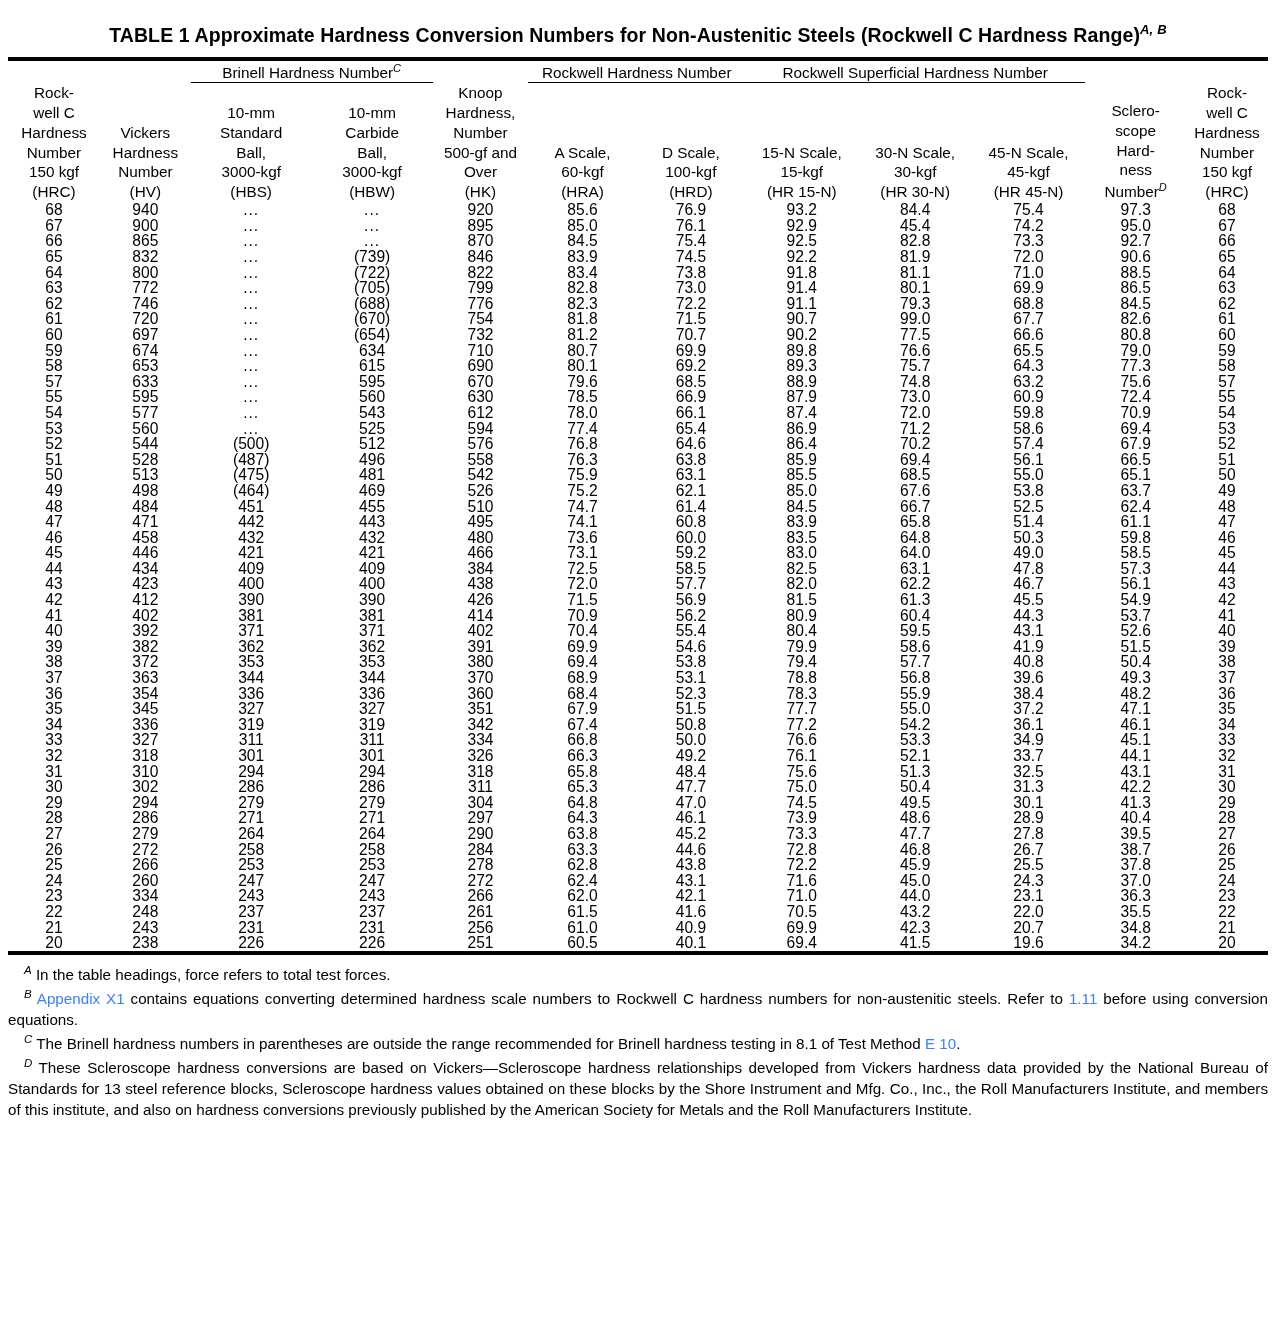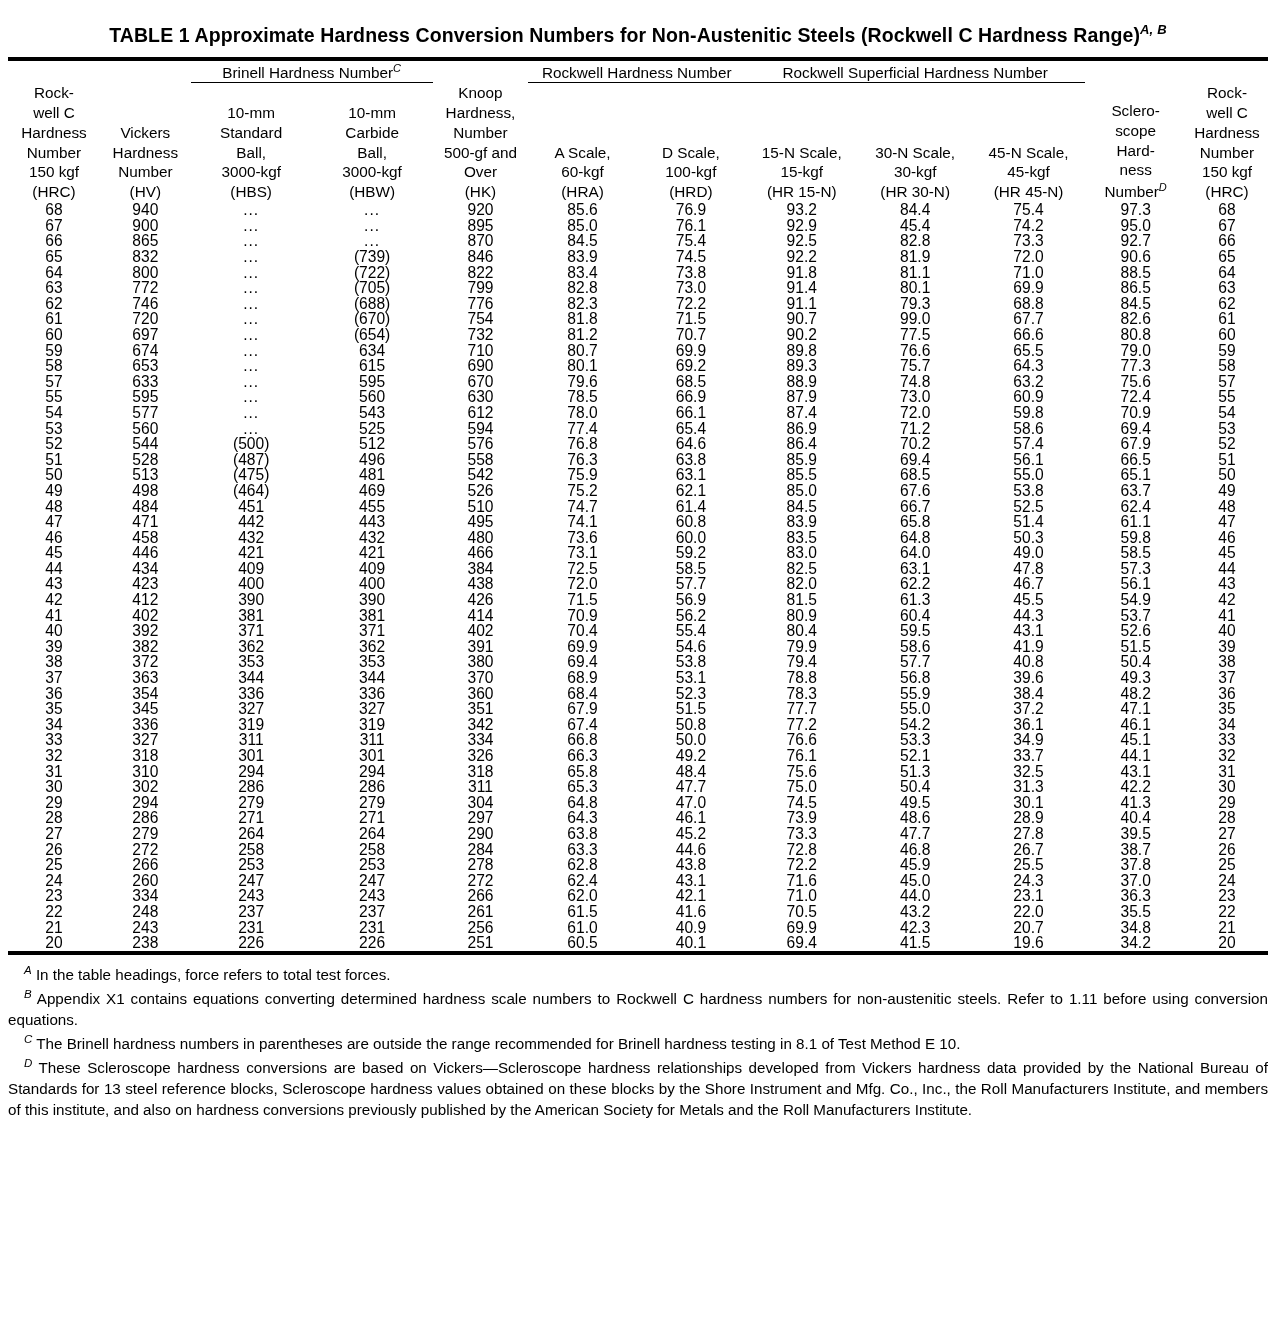--- a/index.html
+++ b/index.html
@@ -120,21 +120,21 @@
   .fn {
     margin: 0 0 0.5px 0;
     text-indent: 16px;
   }
   .fn .mark {
     font-style: italic;
     font-size: 11.5px;
     vertical-align: super;
   }
   .fn .it { }
-  .lnk { color: #000000; }
+  .lnk { color: #3b82f6; }
 </style>
 </head>
 <body>
 
 <div class="page">
 
   <div class="table-title">
     <span>TABLE 1  Approximate Hardness Conversion Numbers for Non-Austenitic Steels (Rockwell C Hardness Range)</span><span class="sup">A, B</span>
   </div>
 

